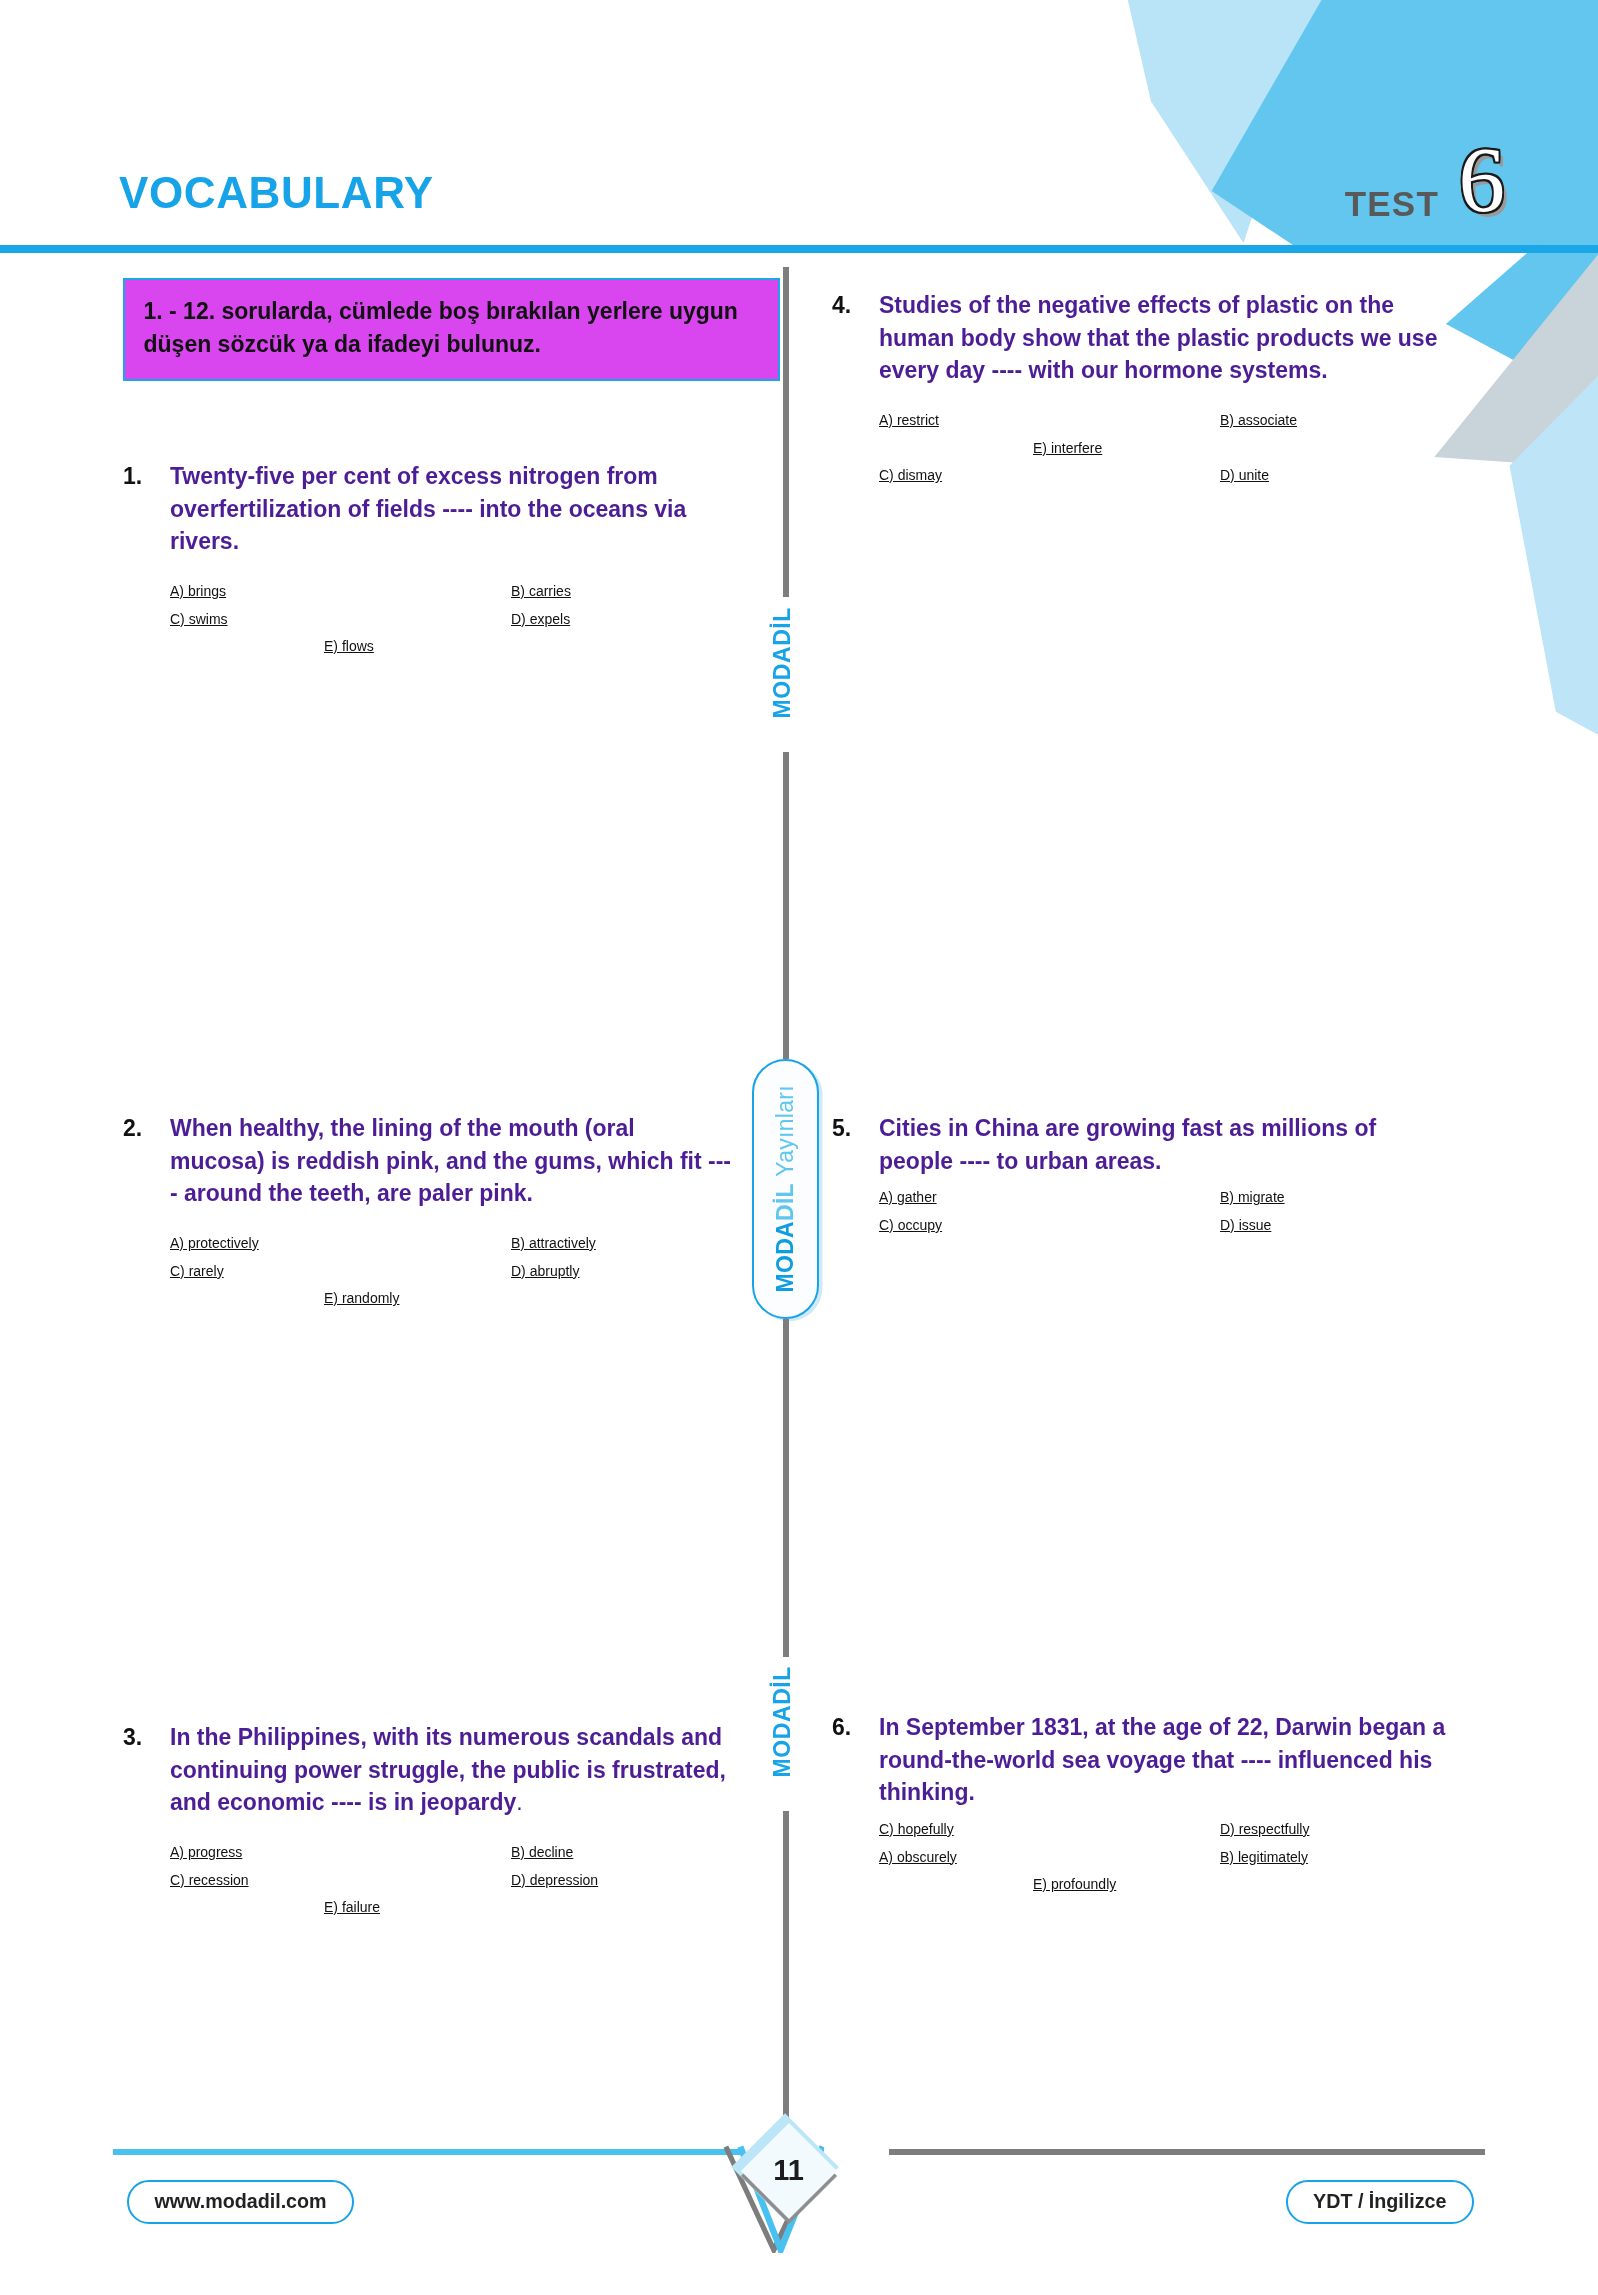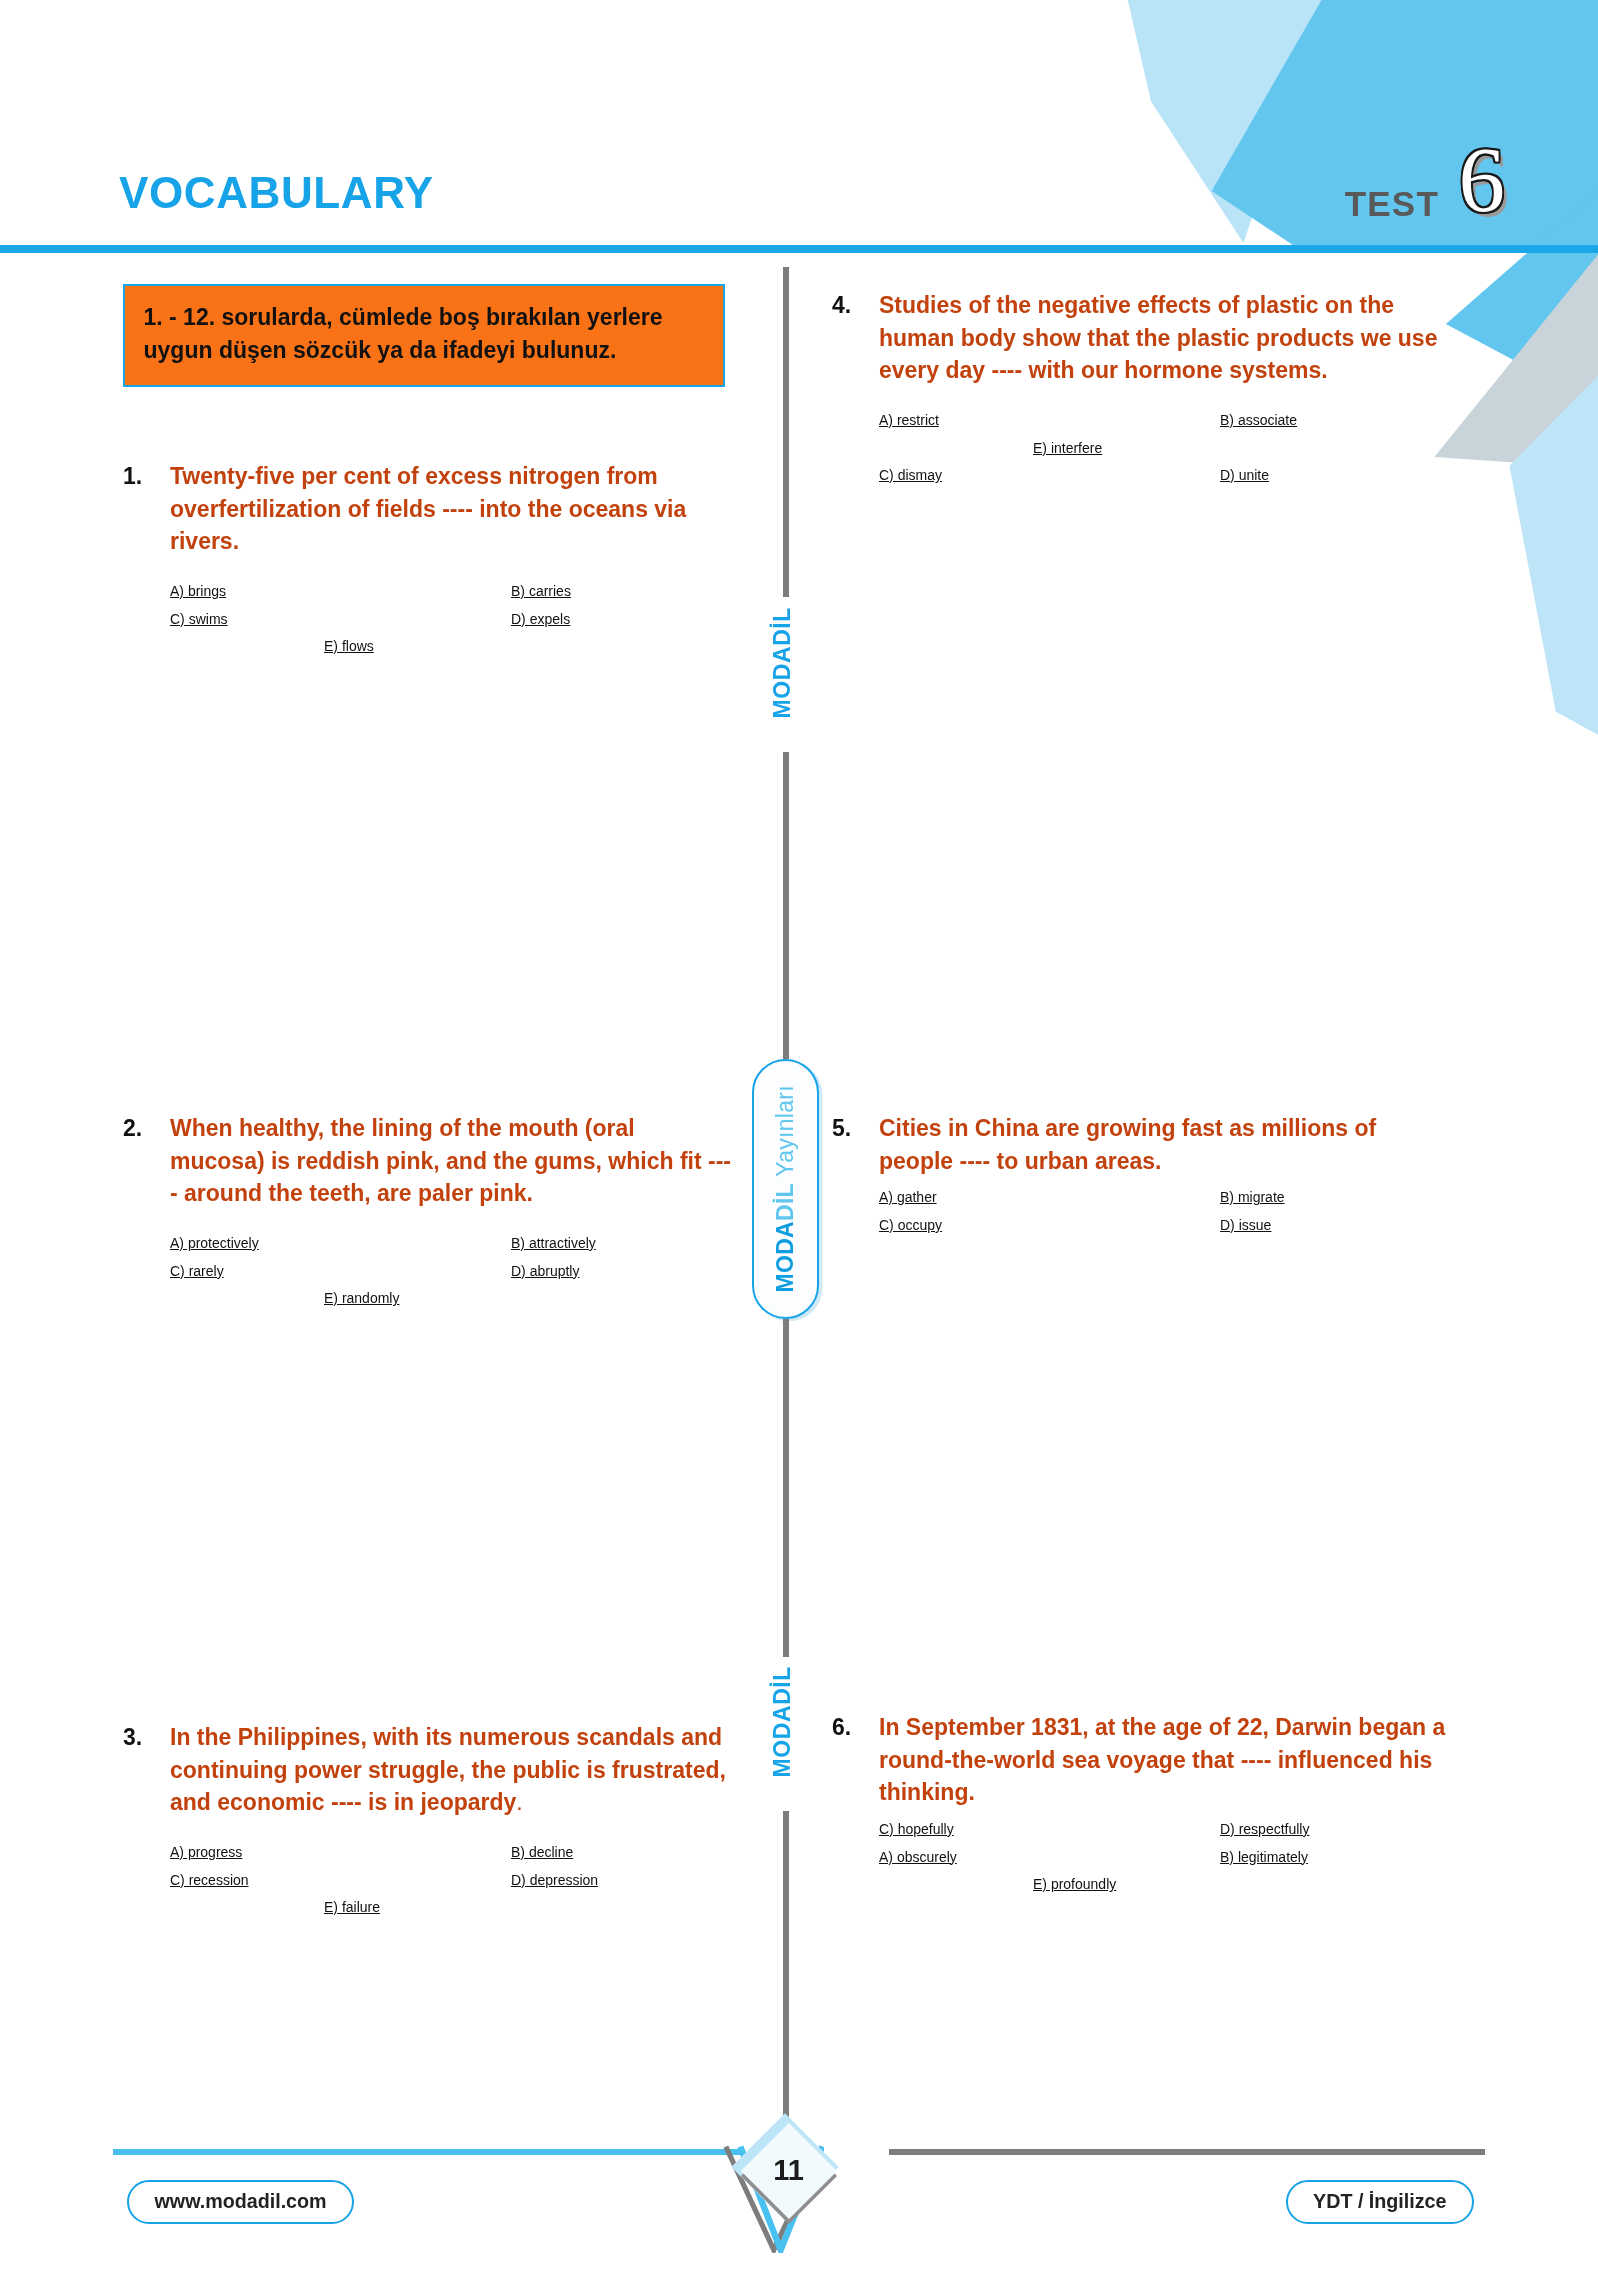--- a/index.html
+++ b/index.html
@@ -39,41 +39,41 @@
       -1.7px 1.7px 0 #1a1a1a, 1.7px 1.7px 0 #1a1a1a,
       4.6px 4.6px 0 #9a9a9a;
   }
   .header-rule{
     position:absolute;left:0;top:245px;width:1598px;height:7.5px;
     background:#1aa7e8;
   }
 
   
   .instr-box{
-    position:absolute;left:123px;top:284px;
-    width:602px;box-sizing:border-box;
+    position:absolute;left:123px;top:278px;
+    width:657px;box-sizing:border-box;
     border:2.3px solid #1aa7e8;
     padding:15px 17.4px 17.4px 18.5px;
-    background:#f97316;
+    background:#d946ef;
   }
   .instr-text{
     font-size:23px;font-weight:bold;color:#111;
     line-height:1.45;
   }
 
   
   .q{position:absolute;width:610px;}
   .q-head{display:flex;}
   .q-num{
     width:47px;flex:0 0 47px;
     font-size:23px;font-weight:bold;color:#111;
     line-height:1.42;
   }
   .q-text{
-    font-size:23px;font-weight:bold;color:#c2410c;
+    font-size:23px;font-weight:bold;color:#4c1d95;
     line-height:1.42;
   }
   .q-text .norm{font-weight:normal;}
   .opts{margin-left:47px;margin-top:21px;}
   .opt-row{display:flex;margin-bottom:3.5px;}
   .opt{
     font-size:14px;color:#111;font-weight:normal;
     line-height:1.72;
     text-decoration:underline;
   }

